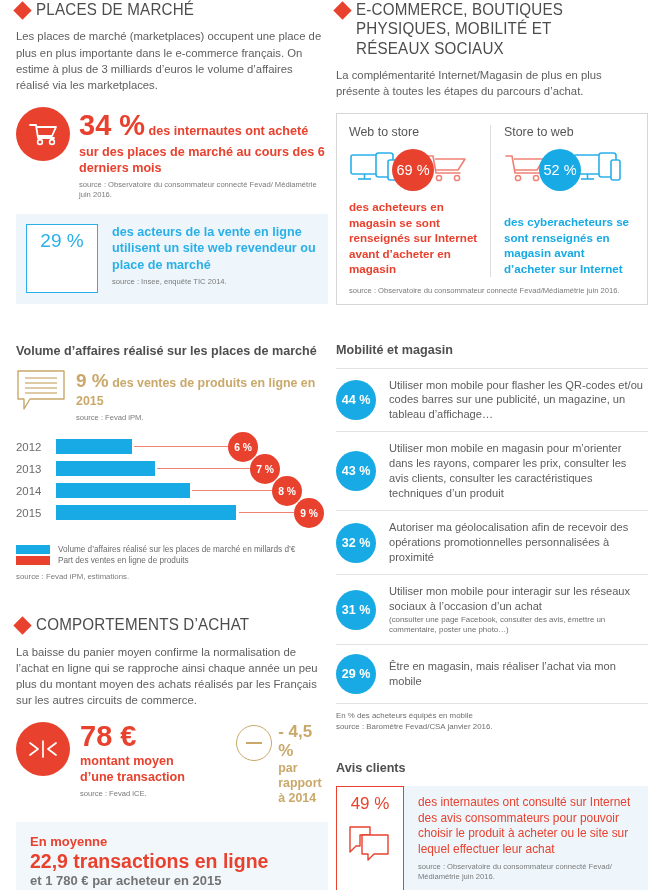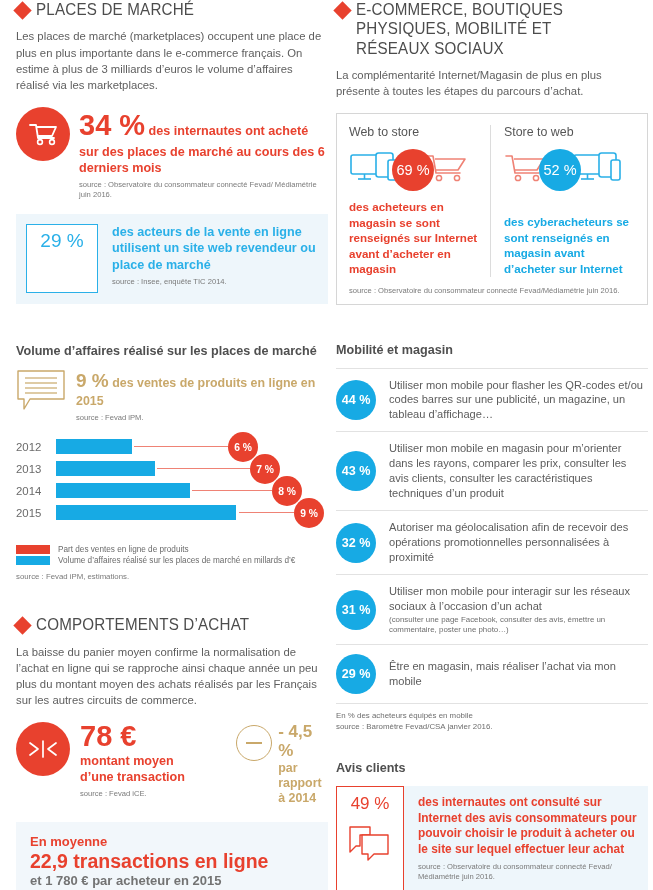--- a/index.html
+++ b/index.html
@@ -112,21 +112,21 @@
   .r2{color:#e8412e;font-size:19.5px;font-weight:700;line-height:1.25;}
   .r3{color:#737373;font-size:13px;font-weight:700;}
 
   
   .avis-box{background:#eef6fb;display:flex;align-items:stretch;margin-top:4px;
             padding:0;}
   .avis-cell{flex:0 0 66px;border:1.6px solid #e8412e;background:#fff;margin:0 0 0 0;
              display:flex;flex-direction:column;align-items:center;padding-top:7px;}
   .avis-cell .p{color:#e8412e;font-size:17px;font-weight:400;margin-bottom:10px;}
   .avis-body{padding:9px 10px 9px 14px;}
-  .avis-lead{color:#e8412e;font-size:11.9px;font-weight:700;line-height:1.33;}
+  .avis-lead{color:#e8412e;font-size:11.9px;font-weight:400;line-height:1.33;}
 </style>
 </head>
 <body>
 
 <div class="page">
 
   <div class="col-left">
 
     <div class="sec-head">
       <span class="diamond"></span>
@@ -207,26 +207,26 @@
             <div class="bar" style="width: 180px;">
               <span>3.1</span>
             </div>
           </div>
           <div class="connector" style="left: 223px; width: 55px; top: 73px;"></div>
           <div class="dot" style="left: 278px; top: 59px;">9 %</div>
         </div>
 
       <div class="legend">
         <div class="lg">
+          <span class="sw blue"></span>
+          <span>Volume d’affaires réalisé sur les places de marché en millards d’€</span>
+        </div>
+        <div class="lg">
           <span class="sw red"></span>
           <span>Part des ventes en ligne de produits</span>
-        </div>
-        <div class="lg">
-          <span class="sw blue"></span>
-          <span>Volume d’affaires réalisé sur les places de marché en millards d’€</span>
         </div>
       </div>
       <div class="chart-src">source : Fevad iPM, estimations.</div>
     </div>
 
     <div style="margin-top:34px;">
       <div class="sec-head">
         <span class="diamond"></span>
         <div class="sec-title cond">COMPORTEMENTS D’ACHAT</div>
       </div>

